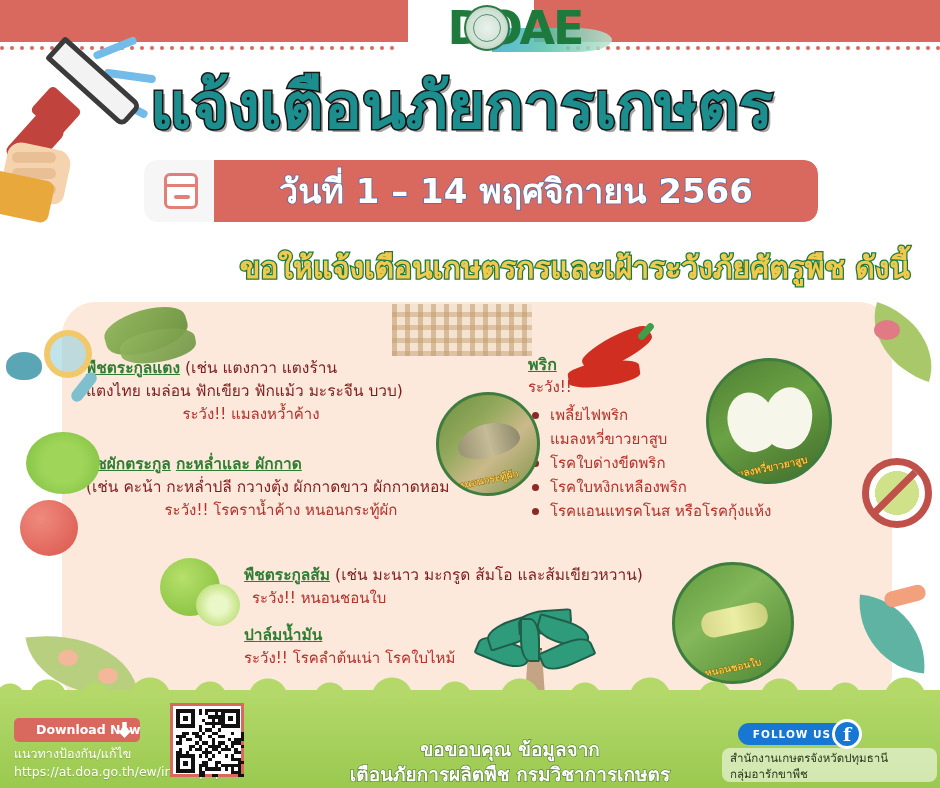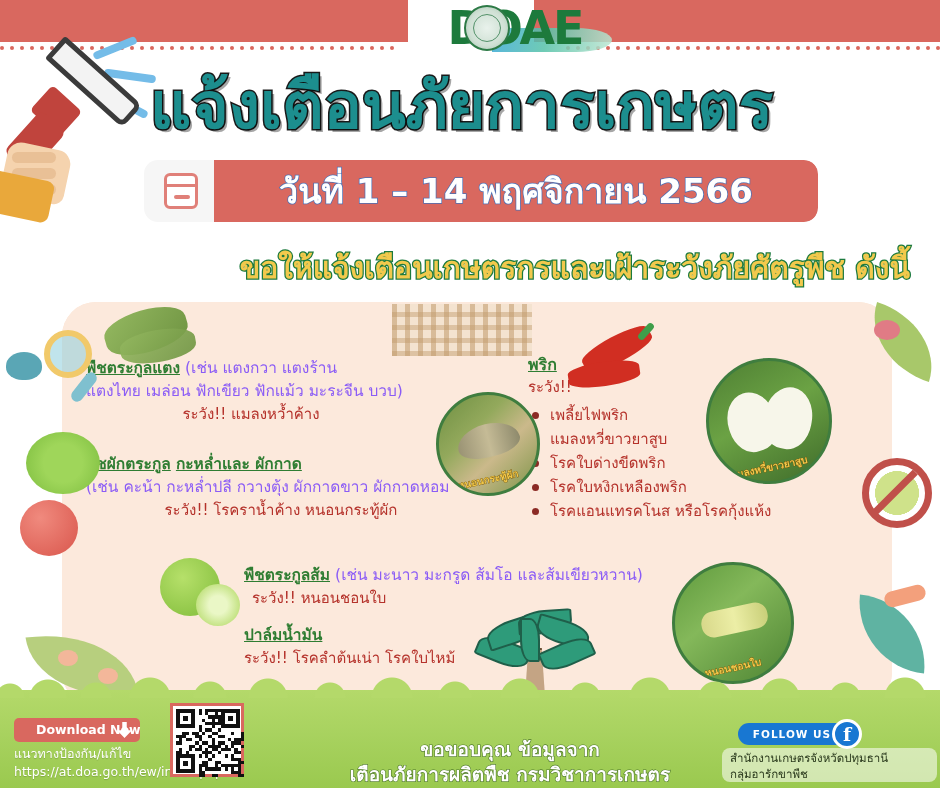--- a/index.html
+++ b/index.html
@@ -151,21 +151,21 @@
     position:absolute; left:330px; top:2px; width:140px; height:52px;
     background:
       repeating-linear-gradient(90deg, rgba(193,154,107,.55) 0 5px, rgba(255,255,255,0) 5px 13px),
       repeating-linear-gradient(0deg, rgba(193,154,107,.45) 0 5px, rgba(255,255,255,0) 5px 13px),
       #f4e3d0;
   }
 
   
   .blk { position:absolute; color:#2f7d32; }
   .t-head { font-size:15.5px; font-weight:bold; color:#2f7d32; text-decoration:underline; }
-  .t-sub { font-size:15.5px; color:#8b5cf6; }
+  .t-sub { font-size:15.5px; color:#7f1d1d; }
   .t-warn { font-size:15px; color:#b5322b; }
   .ln { line-height:23px; white-space:nowrap; }
   .ctr { text-align:center; }
 
   
   .chili-head { font-size:16px; font-weight:bold; color:#2f7d32; text-decoration:underline; }
   .chili-warn { font-size:15px; color:#b5322b; }
   .chili-list { list-style:none; margin-top:4px; }
   .chili-list li {
     font-size:15px; color:#b5322b; line-height:24px; position:relative;

